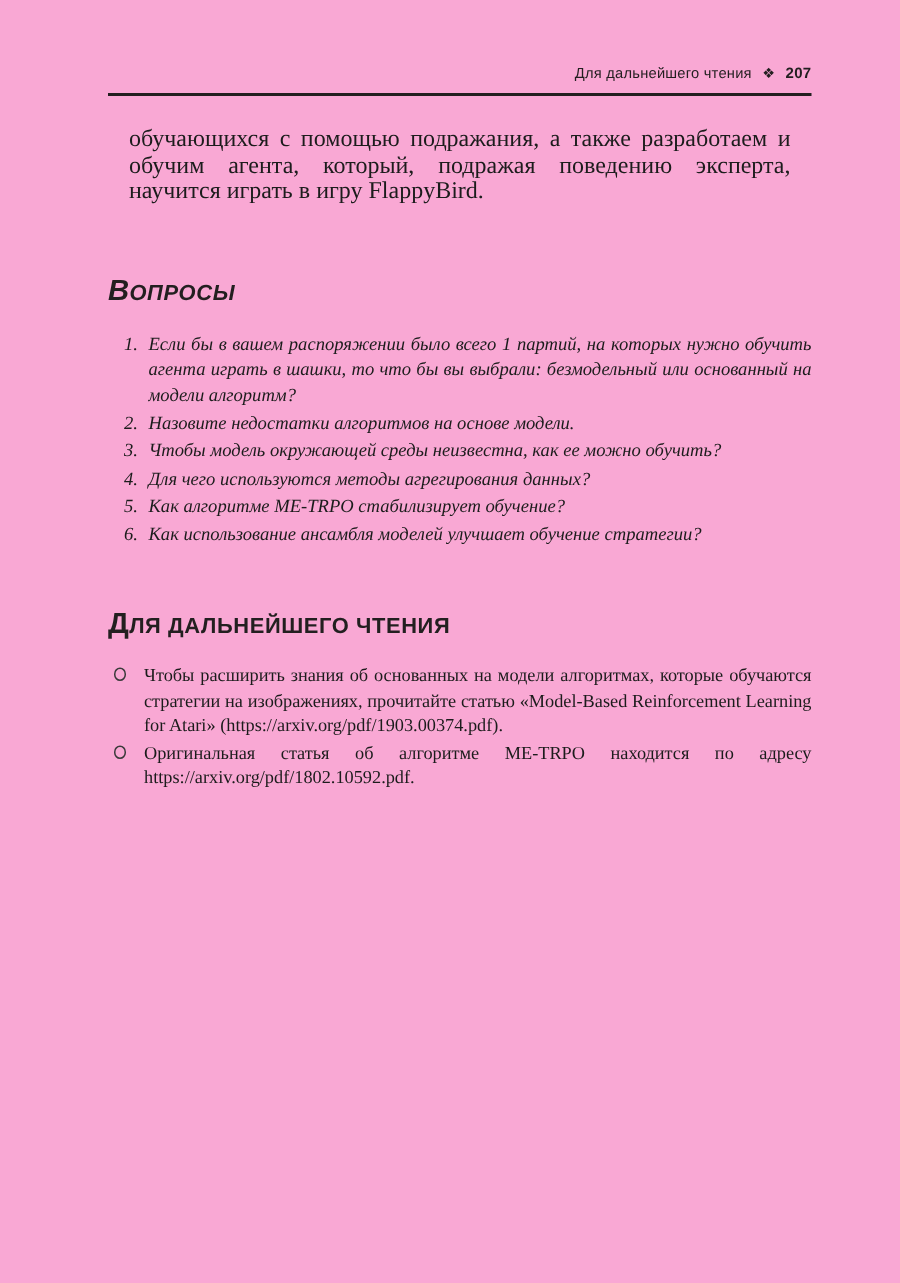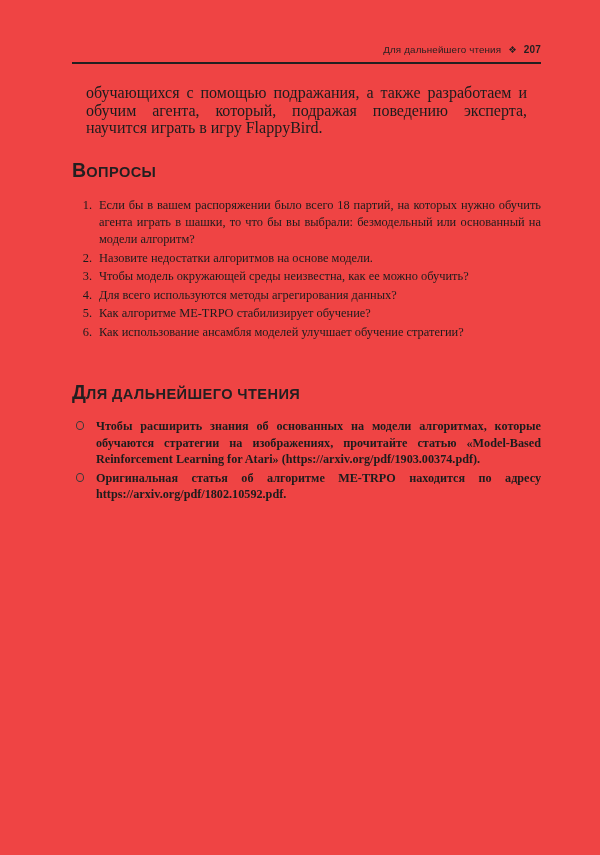--- a/index.html
+++ b/index.html
@@ -17,21 +17,21 @@
     color: #1a1a1a;
     -webkit-font-smoothing: antialiased;
   }
 
   .page {
     position: absolute;
     left: 0;
     top: 0;
     width: 600px;
     height: 855px;
-    background: #ef4444;
+    background: #f9a8d4;
   }
 
   
   .running-head {
     position: absolute;
     left: 72px;
     top: 44px;
     width: 469px;
     display: flex;
     align-items: baseline;
@@ -92,21 +92,21 @@
     white-space: nowrap;
   }
   .section-heading .cap-initial {
     font-size: 19.5px;
     letter-spacing: 0.2px;
   }
   .section-heading .cap-rest {
     font-size: 14.6px;
     letter-spacing: 0.4px;
   }
-  #heading-questions-wrap { margin-top: 18px; }
+  #heading-questions-wrap { margin-top: 42px; font-style: italic; }
   #heading-reading-wrap   { margin-top: 36px; }
 
   
   ol.numbered-list {
     margin: 14px 0 0 0;
     padding: 0;
     list-style: none;
     counter-reset: qnum;
   }
   ol.numbered-list > li {
@@ -130,21 +130,20 @@
   }
   ol.numbered-list > li > .li-text {
     display: block;
   }
 
   
   ul.bullet-list {
     margin: 13px 0 0 0;
     padding: 0;
     list-style: none;
-    font-weight: bold;
   }
   ul.bullet-list > li {
     position: relative;
     padding-left: 24px;
     margin-bottom: 2px;
     font-size: 12.2px;
     line-height: 16.6px;
     text-align: justify;
     color: #1c1c1c;
   }
@@ -178,30 +177,30 @@
 
     <p class="body-para">обучающихся с помощью подражания, а также разработаем и обучим агента, который, подражая поведению эксперта, научится играть в игру FlappyBird.</p>
 
     <div id="heading-questions-wrap">
       <h2 class="section-heading">
         <span class="cap-initial">В</span><span class="cap-rest">ОПРОСЫ</span>
       </h2>
 
       <ol class="numbered-list">
         <li>
-          <span class="li-text">Если бы в вашем распоряжении было всего 18 партий, на которых нужно обучить агента играть в шашки, то что бы вы выбрали: безмодельный или основанный на модели алгоритм?</span>
+          <span class="li-text">Если бы в вашем распоряжении было всего 1 партий, на которых нужно обучить агента играть в шашки, то что бы вы выбрали: безмодельный или основанный на модели алгоритм?</span>
         </li>
         <li>
           <span class="li-text">Назовите недостатки алгоритмов на основе модели.</span>
         </li>
         <li>
           <span class="li-text">Чтобы модель окружающей среды неизвестна, как ее можно обучить?</span>
         </li>
         <li>
-          <span class="li-text">Для всего используются методы агрегирования данных?</span>
+          <span class="li-text">Для чего используются методы агрегирования данных?</span>
         </li>
         <li>
           <span class="li-text">Как алгоритме ME-TRPO стабилизирует обучение?</span>
         </li>
         <li>
           <span class="li-text">Как использование ансамбля моделей улучшает обучение стратегии?</span>
         </li>
       </ol>
     </div>
 

